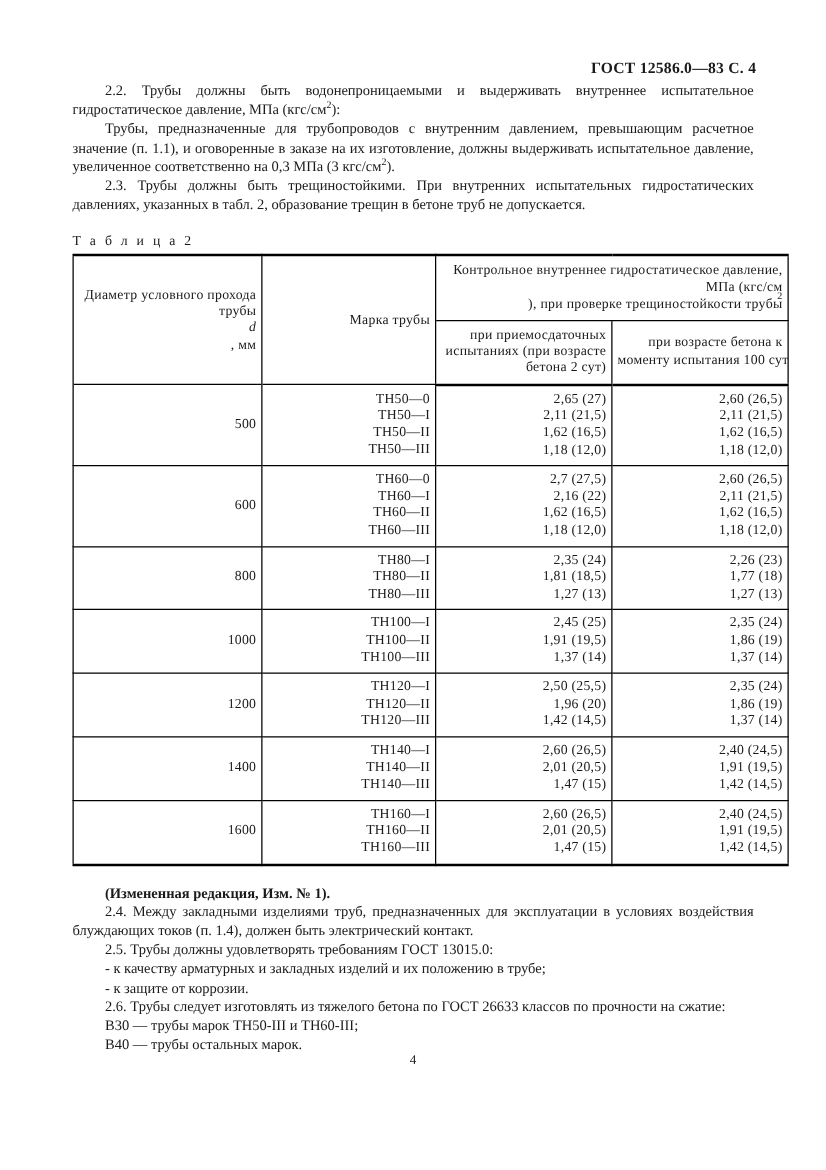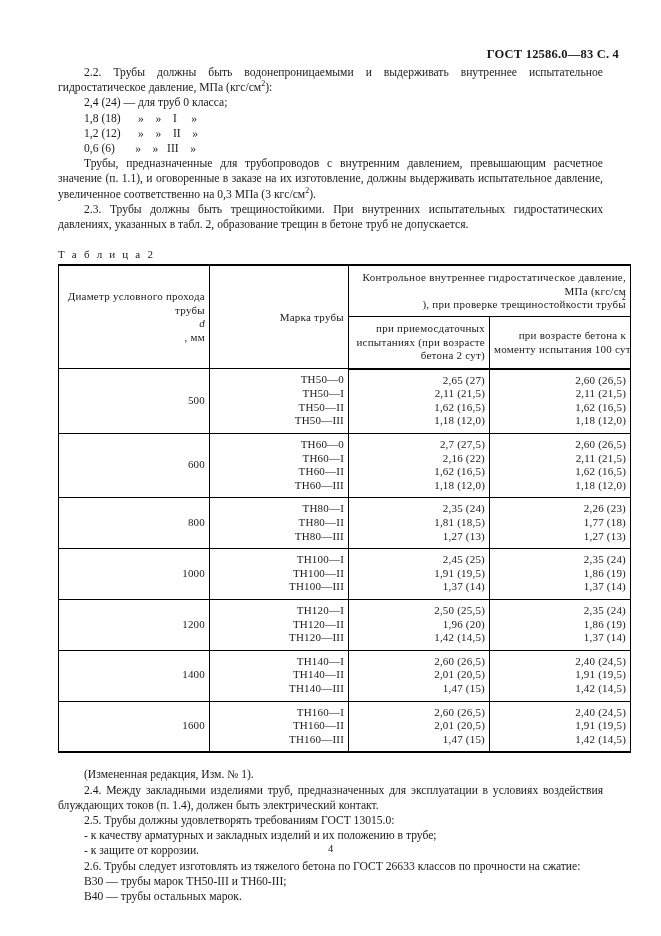--- a/index.html
+++ b/index.html
@@ -21,21 +21,21 @@
     height: 936px;
     position: relative;
     box-sizing: border-box;
     padding: 0;
   }
 
   
   .running-head {
     position: absolute;
     top: 47px;
-    right: 42px;
+    right: 56px;
     font-size: 12.5px;
     font-weight: bold;
     letter-spacing: 0.2px;
     white-space: nowrap;
   }
 
   
   .content {
     position: absolute;
     top: 65px;
@@ -129,21 +129,21 @@
 
   .stack { display: block; }
   .stack span { display: block; white-space: nowrap; }
 
   
   .lower { margin-top: 14px; }
   p.bold-note {
     margin: 0;
     font-size: 11.6px;
     line-height: 15.2px;
-    font-weight: normal;
+    font-weight: bold;
     text-indent: 26px;
   }
 
   ul.dash-list {
     margin: 0;
     padding: 0;
     list-style: none;
     font-size: 11.6px;
     line-height: 15.2px;
   }
@@ -170,26 +170,20 @@
 <body>
 
 <div class="page">
 
   <div class="running-head">ГОСТ 12586.0—83 С. 4</div>
 
   <div class="content">
 
     <p class="para"><span>2.2. Трубы должны быть водонепроницаемыми и выдерживать внутреннее испытательное гидростатическое давление, МПа (кгс/см</span><span class="sub">2</span><span>):</span></p>
 
-    <ul class="class-list">
-      <li>2,4 (24) — для труб 0 класса;</li>
-      <li>1,8 (18)      »    »    I     »</li>
-      <li>1,2 (12)      »    »    II    »</li>
-      <li>0,6 (6)       »    »   III    »</li>
-    </ul>
 
     <p class="para"><span>Трубы, предназначенные для трубопроводов с внутренним давлением, превышающим расчетное значение (п. 1.1), и оговоренные в заказе на их изготовление, должны выдерживать испытательное давление, увеличенное соответственно на 0,3 МПа (3 кгс/см</span><span class="sub">2</span><span>).</span></p>
 
     <p class="para">2.3.  Трубы должны быть трещиностойкими. При внутренних испытательных гидростатических давлениях, указанных в табл. 2, образование трещин в бетоне труб не допускается.</p>
 
     <p class="table-caption" style="margin-top:16px;">Т а б л и ц а  2</p>
 
     <table class="gost">
       <thead>
         <tr class="head-top">

